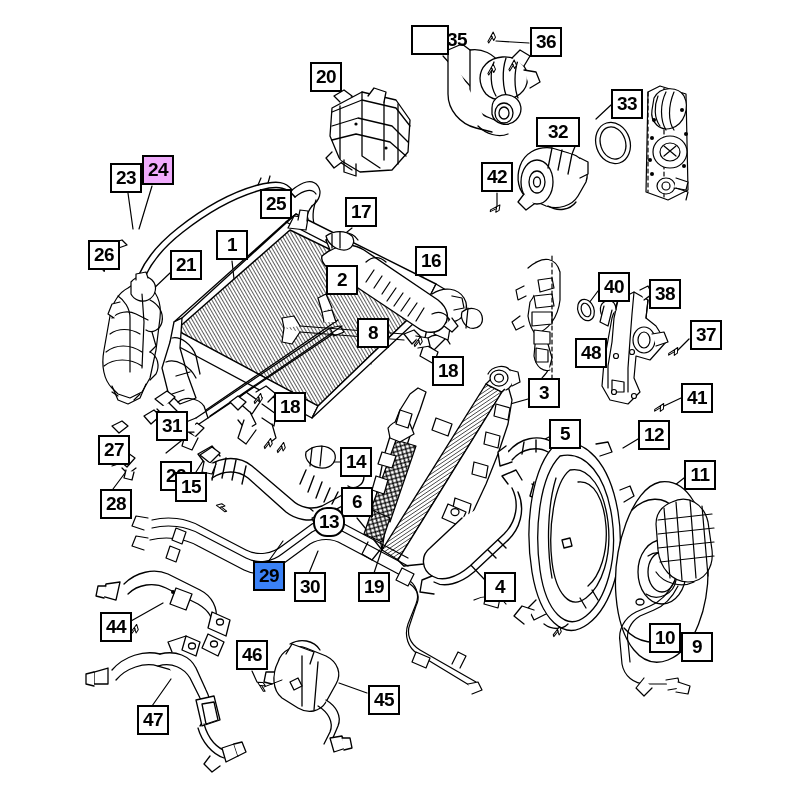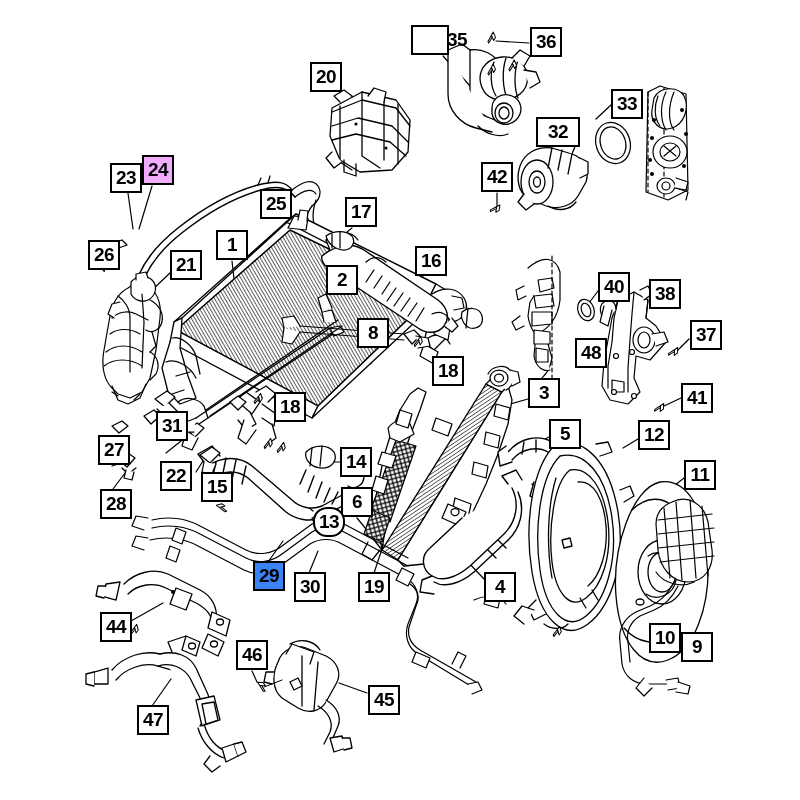--- a/index.html
+++ b/index.html
@@ -547,21 +547,21 @@
       <div class="callout" style="left: 528px; top: 378px; width: 32px; height: 30px; border-color: rgb(0, 0, 0); background: rgb(255, 255, 255); color: rgb(0, 0, 0);">3</div>
       <div class="callout" style="left: 681px; top: 383px; width: 32px; height: 30px; border-color: rgb(0, 0, 0); background: rgb(255, 255, 255); color: rgb(0, 0, 0);">41</div>
       <div class="callout" style="left: 274px; top: 392px; width: 32px; height: 30px; border-color: rgb(0, 0, 0); background: rgb(255, 255, 255); color: rgb(0, 0, 0);">18</div>
       <div class="callout" style="left: 156px; top: 411px; width: 32px; height: 30px; border-color: rgb(0, 0, 0); background: rgb(255, 255, 255); color: rgb(0, 0, 0);">31</div>
       <div class="callout" style="left: 98px; top: 435px; width: 32px; height: 30px; border-color: rgb(0, 0, 0); background: rgb(255, 255, 255); color: rgb(0, 0, 0);">27</div>
       <div class="callout" style="left: 549px; top: 419px; width: 32px; height: 30px; border-color: rgb(0, 0, 0); background: rgb(255, 255, 255); color: rgb(0, 0, 0);">5</div>
       <div class="callout" style="left: 638px; top: 420px; width: 32px; height: 30px; border-color: rgb(0, 0, 0); background: rgb(255, 255, 255); color: rgb(0, 0, 0);">12</div>
       <div class="callout" style="left: 160px; top: 453px; width: 32px; height: 30px; border-color: rgb(0, 0, 0); background: rgb(255, 255, 255); color: rgb(0, 0, 0); margin-top: 8px;">22</div>
       <div class="callout" style="left: 684px; top: 460px; width: 32px; height: 30px; border-color: rgb(0, 0, 0); background: rgb(255, 255, 255); color: rgb(0, 0, 0);">11</div>
       <div class="callout" style="left: 340px; top: 447px; width: 32px; height: 30px; border-color: rgb(0, 0, 0); background: rgb(255, 255, 255); color: rgb(0, 0, 0);">14</div>
-      <div class="callout" style="left: 201px; top: 472px; width: 32px; height: 30px; border-color: rgb(0, 0, 0); background: rgb(255, 255, 255); color: rgb(0, 0, 0);">15</div>
+      <div class="callout" style="left: 175px; top: 472px; width: 32px; height: 30px; border-color: rgb(0, 0, 0); background: rgb(255, 255, 255); color: rgb(0, 0, 0);">15</div>
       <div class="callout" style="left: 341px; top: 487px; width: 32px; height: 30px; border-color: rgb(0, 0, 0); background: rgb(255, 255, 255); color: rgb(0, 0, 0);">6</div>
       <div class="callout" style="left: 100px; top: 489px; width: 32px; height: 30px; border-color: rgb(0, 0, 0); background: rgb(255, 255, 255); color: rgb(0, 0, 0);">28</div>
       <div class="callout" style="left: 313px; top: 507px; width: 32px; height: 30px; border-color: rgb(0, 0, 0); background: rgb(255, 255, 255); color: rgb(0, 0, 0); border-radius: 14px;">13</div>
       <div class="callout" style="left: 649px; top: 623px; width: 32px; height: 30px; border-color: rgb(0, 0, 0); background: rgb(255, 255, 255); color: rgb(0, 0, 0);">10</div>
       <div class="callout" style="left: 681px; top: 632px; width: 32px; height: 30px; border-color: rgb(0, 0, 0); background: rgb(255, 255, 255); color: rgb(0, 0, 0);">9</div>
       <div class="callout" style="left: 358px; top: 572px; width: 32px; height: 30px; border-color: rgb(0, 0, 0); background: rgb(255, 255, 255); color: rgb(0, 0, 0);">19</div>
       <div class="callout" style="left: 484px; top: 572px; width: 32px; height: 30px; border-color: rgb(0, 0, 0); background: rgb(255, 255, 255); color: rgb(0, 0, 0);">4</div>
       <div class="callout" style="left: 253px; top: 561px; width: 32px; height: 30px; border-color: rgb(0, 0, 0); background: #3b82f6; color: rgb(0, 0, 0);">29</div>
       <div class="callout" style="left: 294px; top: 572px; width: 32px; height: 30px; border-color: rgb(0, 0, 0); background: rgb(255, 255, 255); color: rgb(0, 0, 0);">30</div>
       <div class="callout" style="left: 100px; top: 612px; width: 32px; height: 30px; border-color: rgb(0, 0, 0); background: rgb(255, 255, 255); color: rgb(0, 0, 0);">44</div>

